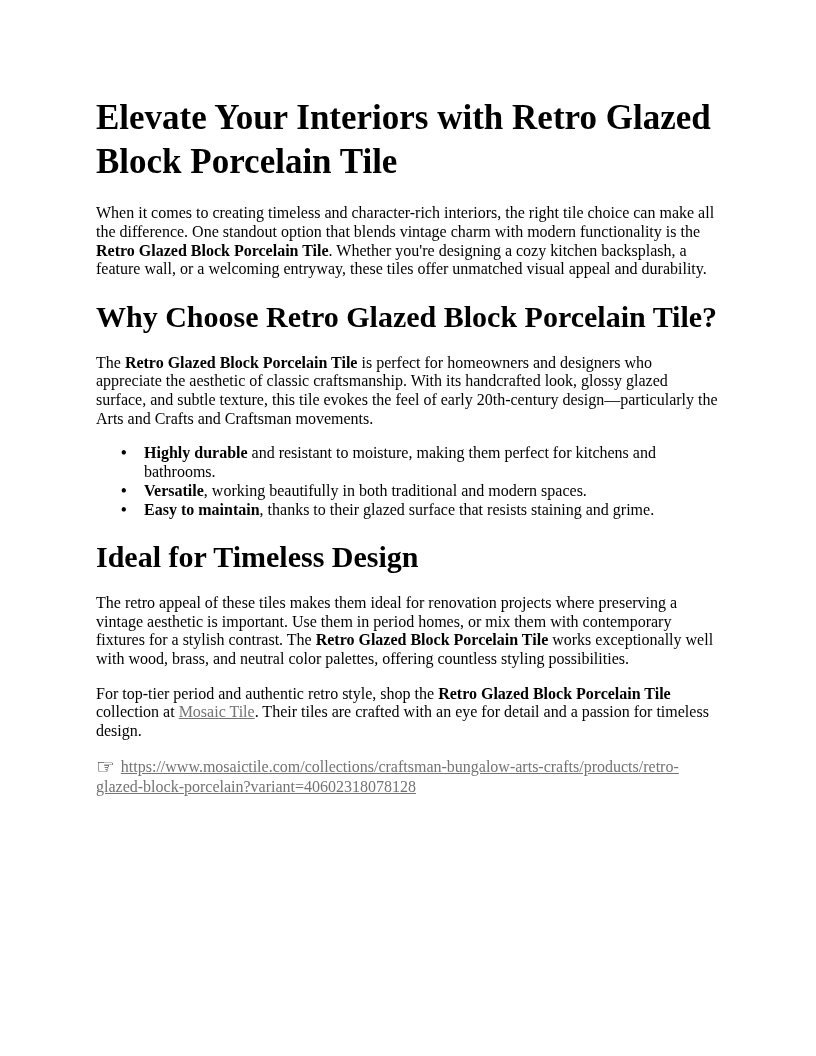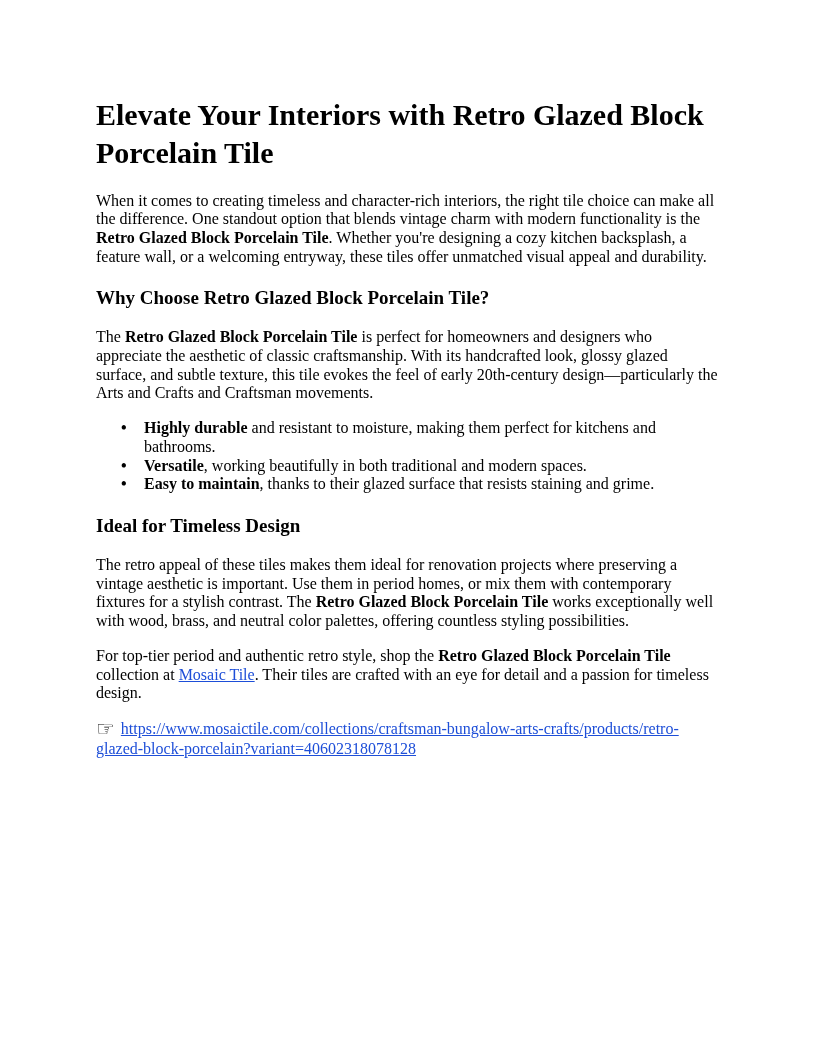--- a/index.html
+++ b/index.html
@@ -15,27 +15,27 @@
     font-size: 16px;
     line-height: 1.17;
   }
   .content {
     position: absolute;
     left: 96px;
     top: 96px;
     width: 624px;
   }
   h1 {
-    font-size: 30px;
+    font-size: 35px;
     line-height: 1.26;
     font-weight: bold;
     margin: 0 0 20px 0;
   }
   h2 {
-    font-size: 19px;
+    font-size: 30px;
     line-height: 1.15;
     font-weight: bold;
     margin: 21px 0 19px 0;
   }
   p { margin: 0 0 16px 0; }
   .b { font-weight: bold; margin-top: 12px; }
   ul.benefits {
     list-style: none;
     margin: 0 0 16px 0;
     padding: 0;
@@ -45,21 +45,21 @@
     padding-left: 48px;
   }
   ul.benefits li::before {
     content: "\2022";
     position: absolute;
     left: 25px;
     top: 0;
     font-weight: bold;
   }
   .doc-link {
-    color: #1d4ed8;
+    color: #737373;
     text-decoration: underline;
     overflow-wrap: break-word;
   }
   .cta { margin: 20px 0 6px 0; }
   .cta .b { margin-left: 2px; }
   .link-line { margin: 0; }
   .icon-cart {
     display: inline-block;
     width: 22px;
     height: 18px;

